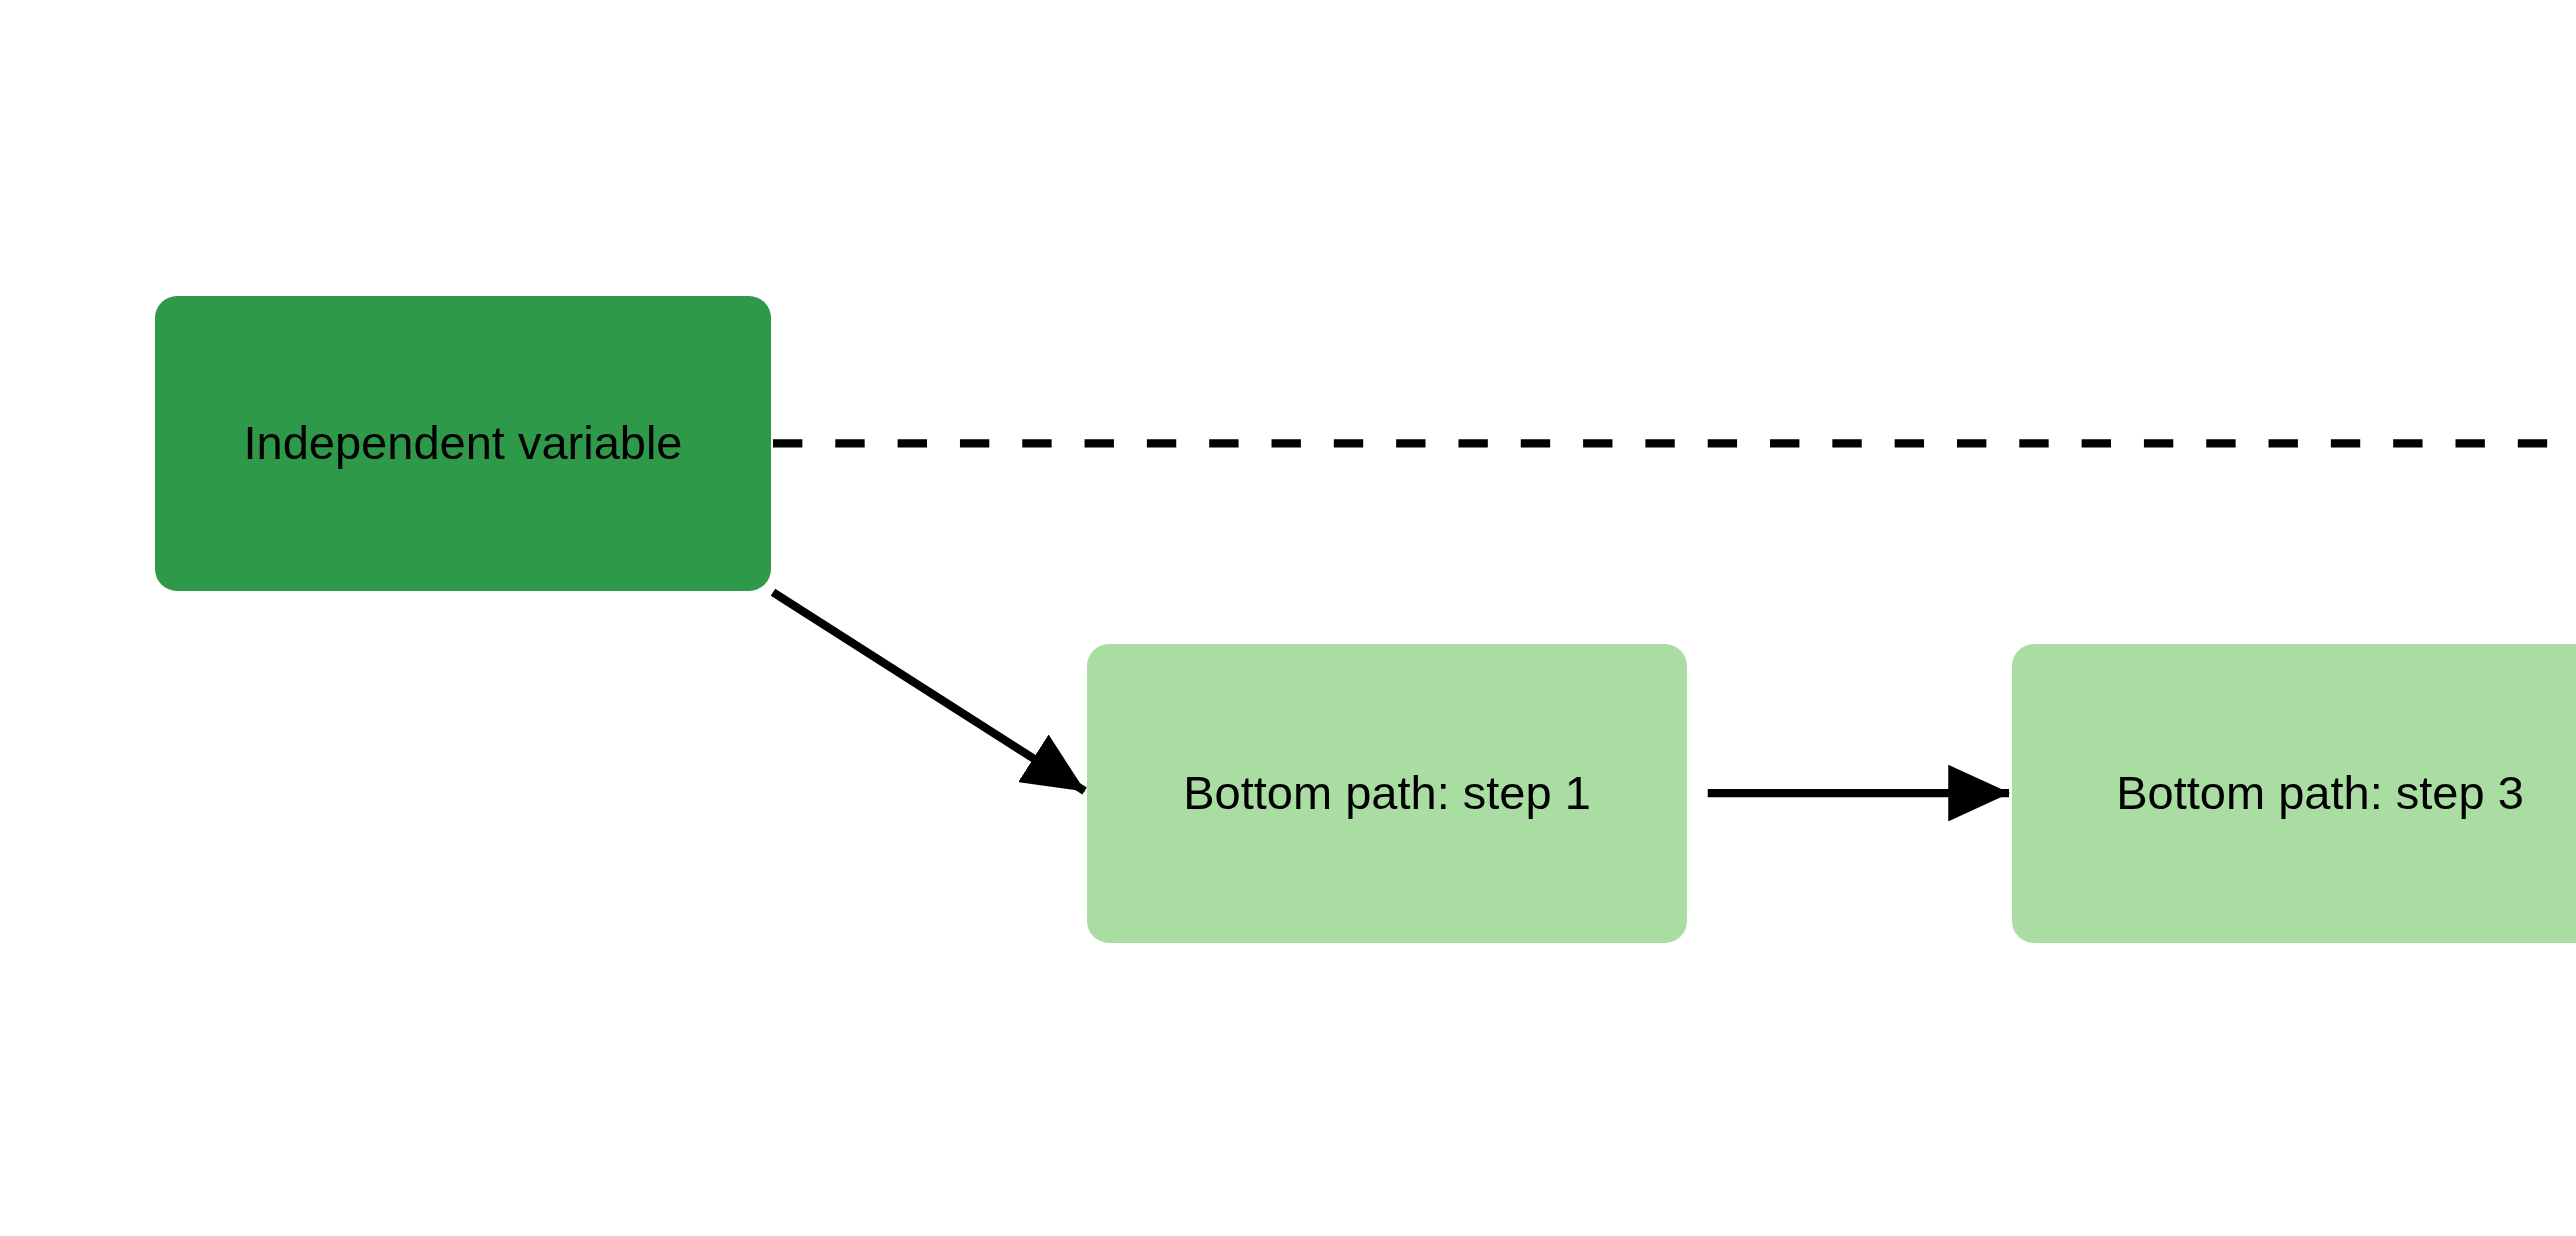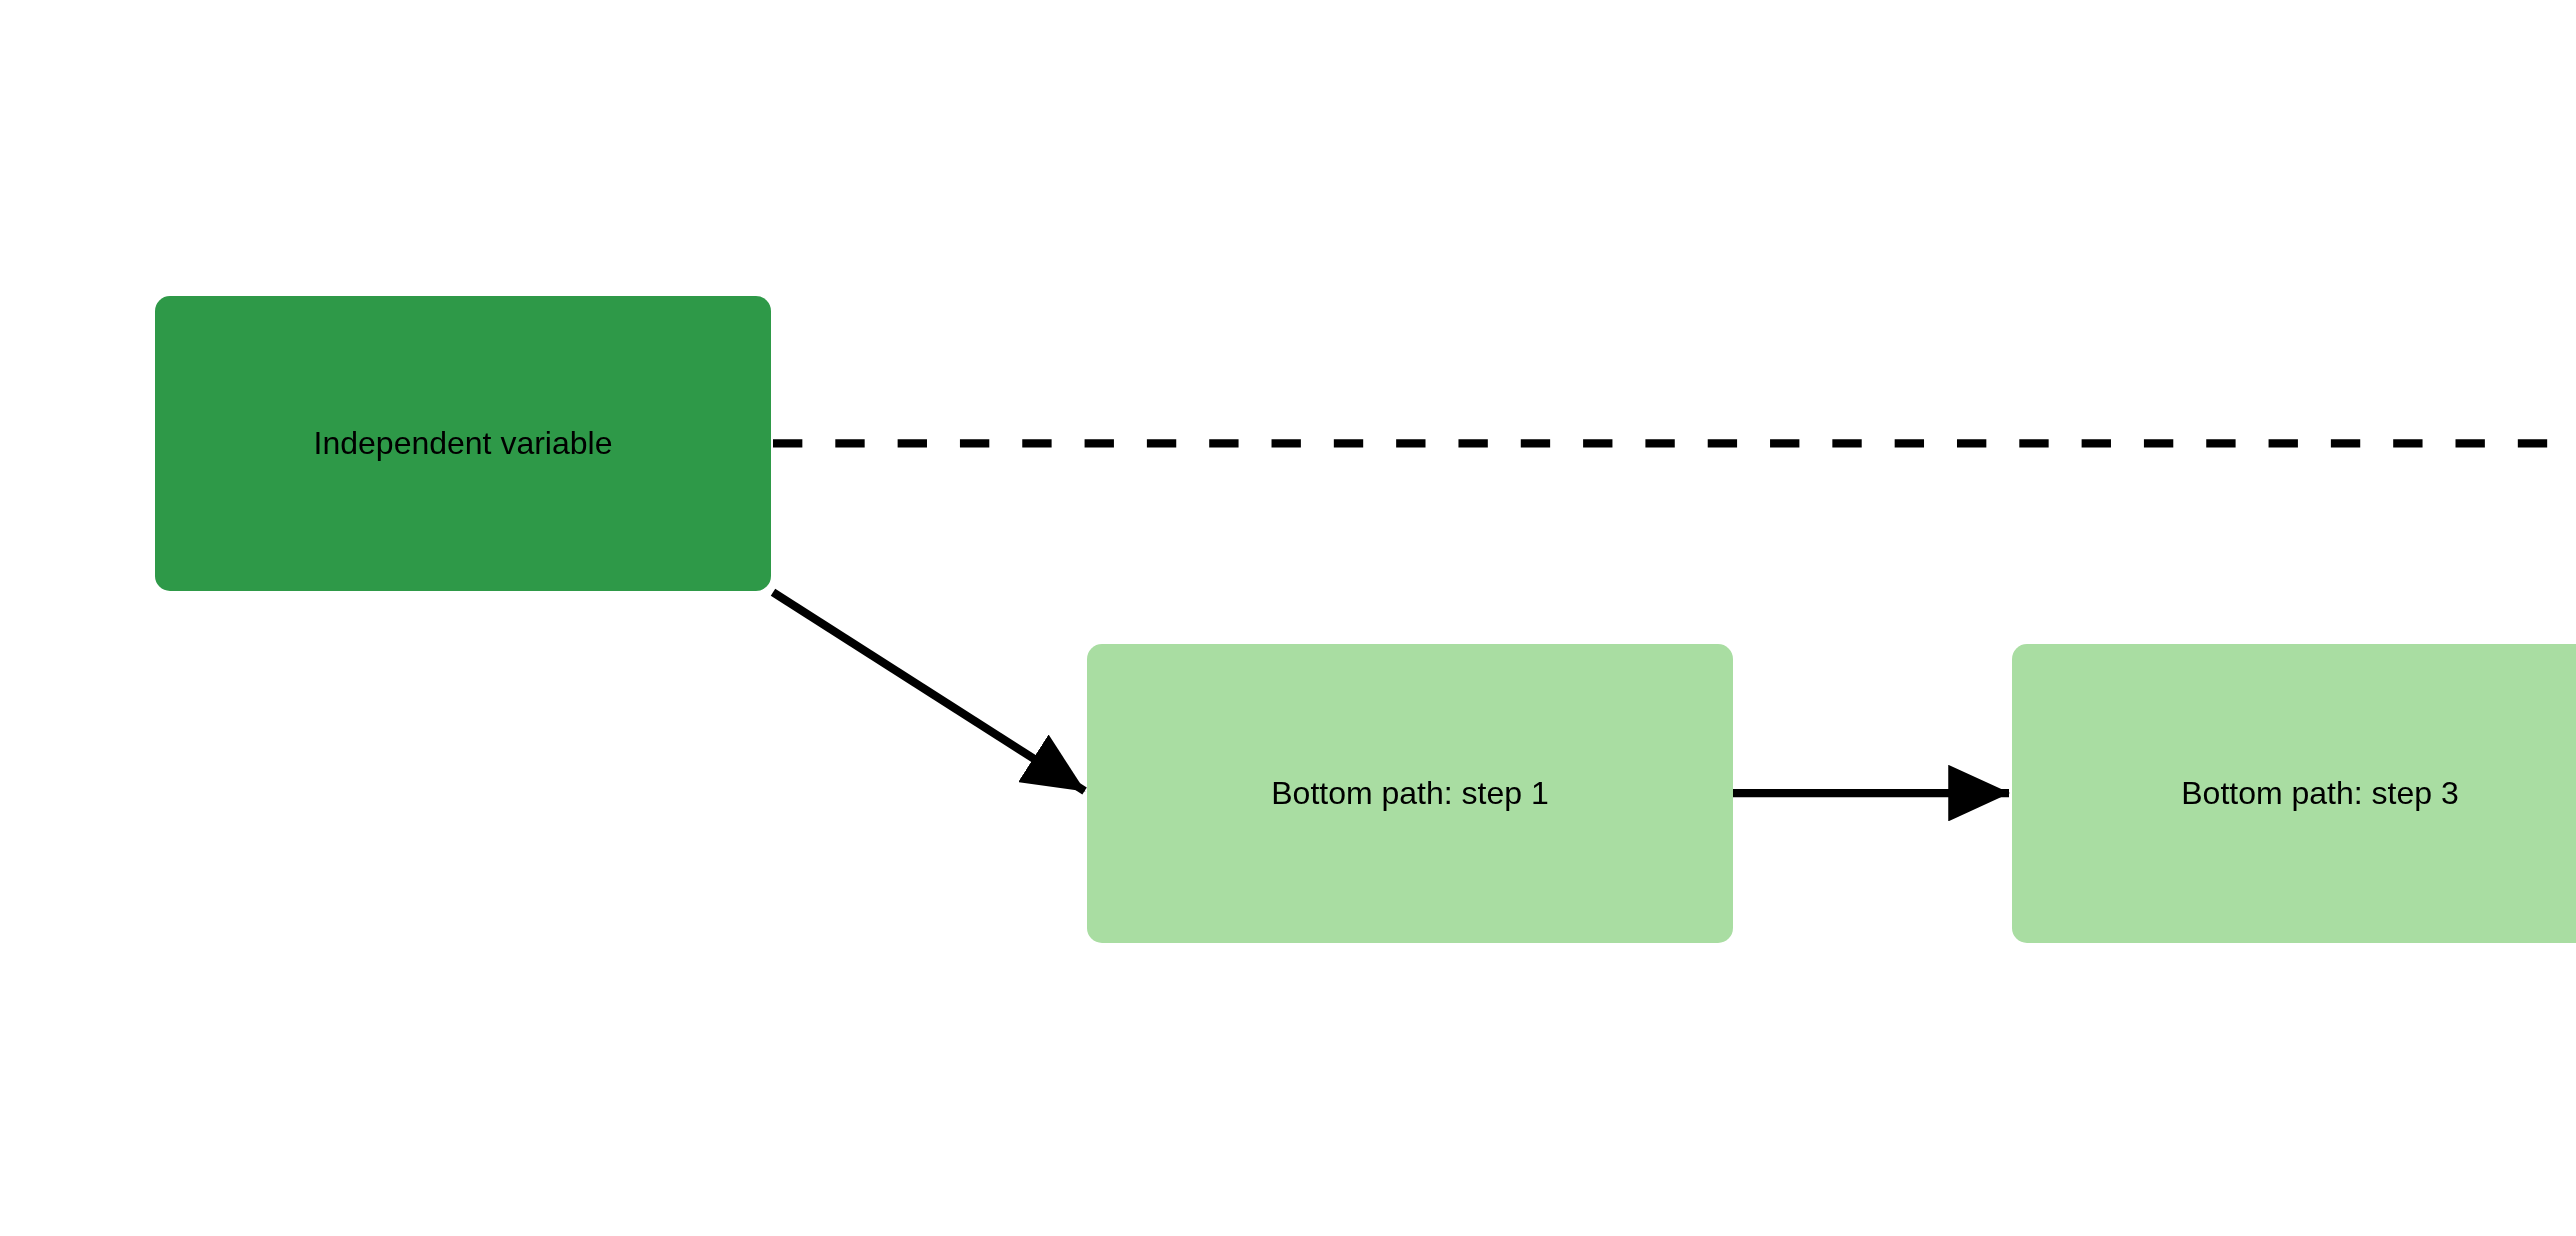--- a/index.html
+++ b/index.html
@@ -18,34 +18,34 @@
     overflow: hidden;
   }
   .edges-layer {
     position: absolute;
     left: 0; top: 0;
     width: 3709px;
     height: 1236px;
   }
   .node {
     position: absolute;
-    border-radius: 15px;
+    border-radius: 22px;
     display: flex;
     align-items: center;
     justify-content: center;
     text-align: center;
-    font-size: 32px;
+    font-size: 47px;
     line-height: 1.2;
     color: var(--text, #000000);
   }
   .node.primary   { background: var(--primary,  #2e9948); }
   .node.secondary { background: var(--secondary,#a9dda2); }
 
   .node-independent { left: 155px;  top: 296px;  width: 616px; height: 295px; }
-  .node-step1       { left: 1087px; top: 644px; width: 646px; height: 299px; }
+  .node-step1       { left: 1087px; top: 644px; width: 600px; height: 299px; }
   .node-step2       { left: 2012px; top: 644px; width: 616px; height: 299px; }
 </style>
 </head>
 <body>
 
 <div class="canvas">
 
   <svg class="edges-layer" viewBox="0 0 7200 2400" xmlns="http://www.w3.org/2000/svg">
     <defs>
       <marker id="arrowhead" markerUnits="userSpaceOnUse" markerWidth="130" markerHeight="110" refX="118" refY="55" orient="auto">

